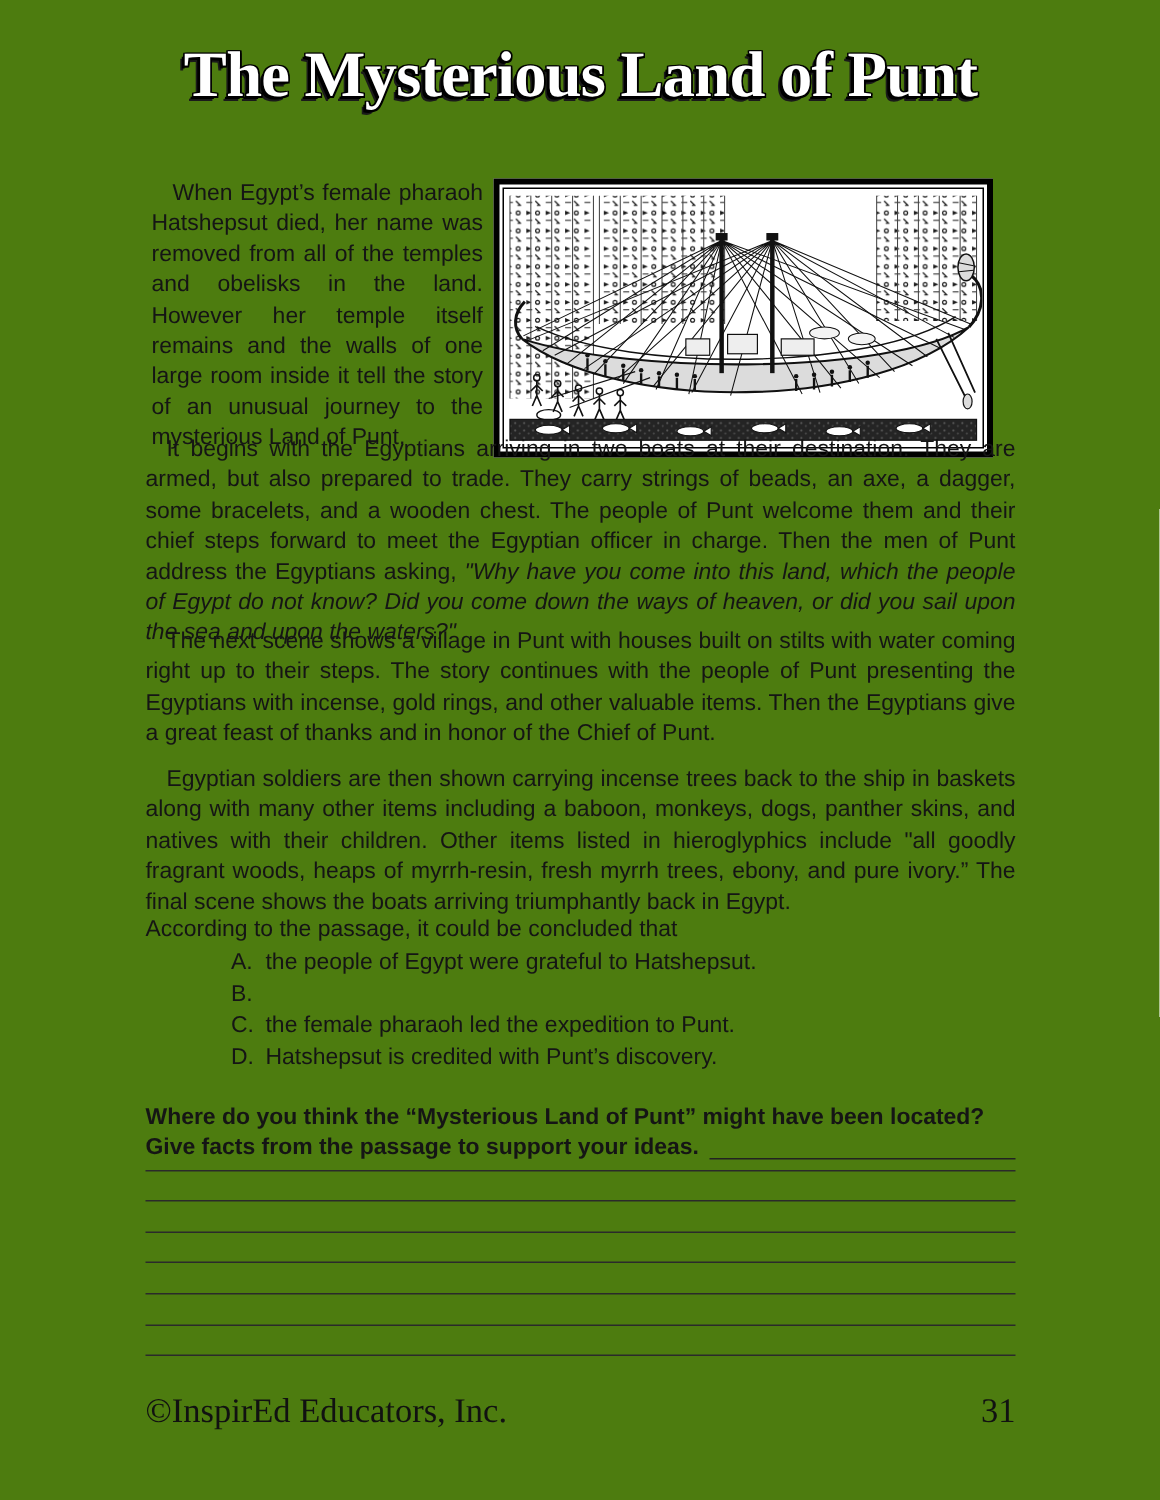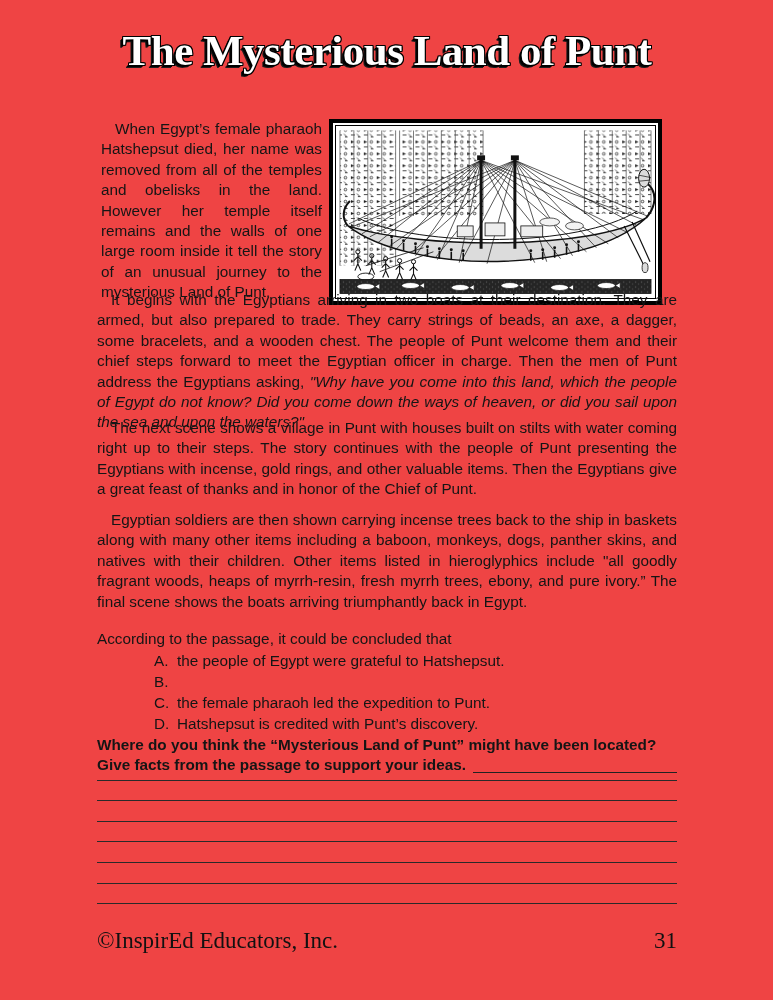--- a/index.html
+++ b/index.html
@@ -1,17 +1,17 @@
 <!DOCTYPE html>
 <html><head>
 <meta charset="utf-8">
 <style>
   html,body { margin:0; padding:0; background:#ffffff; }
   .page {
-    position:relative; width:773px; height:1000px; background:#ef4444;
+    position:relative; width:773px; height:1000px; background:#4d7c0f;
     font-family:"Liberation Sans", sans-serif; color:#151515; overflow:hidden;
   }
   .content { position:absolute; left:97px; top:0; width:580px; height:1000px; }
 
   .title {
     position:absolute; top:26px; left:-10px; width:600px; margin:0;
     text-align:center; font-family:"Liberation Serif", serif; font-weight:bold;
     font-size:43px; line-height:50px; letter-spacing:-0.5px; color:#ffffff;
     text-shadow:
       1px 0 0 #000, -1px 0 0 #000, 0 1px 0 #000, 0 -1px 0 #000,
@@ -28,21 +28,21 @@
   .figure-frame {
     margin-left:7px; border:4px solid #000; padding:2px; background:#fff;
     width:321px; height:174px; box-sizing:content-box; flex:none;
   }
   .figure-inner { border:1px solid #000; width:319px; height:172px; overflow:hidden; background:#fff; }
 
   .p2 { position:absolute; top:290px; left:0; width:580px; }
   .p3 { position:absolute; top:418px; left:0; width:580px; }
   .p4 { position:absolute; top:510px; left:0; width:580px; }
 
-  .mc { position:absolute; top:629px; left:0; width:580px; }
+  .mc { position:absolute; top:610px; left:0; width:580px; }
   .mc-stem { margin:0 0 1px 0; }
   .opt { display:flex; margin-left:57px; line-height:21px; }
   .opt-letter { width:23px; flex:none; }
 
   .open-q { position:absolute; top:735px; left:0; width:580px;font-weight:bold; }
   .open-line2 { display:flex; }
   .open-line2-text { flex:none; white-space:nowrap; }
   .inline-blank { flex:1; border-bottom:1.7px solid #222; margin-left:7px; margin-bottom:3px; }
 
   .rules { position:absolute; top:760px; left:0; width:580px; }

